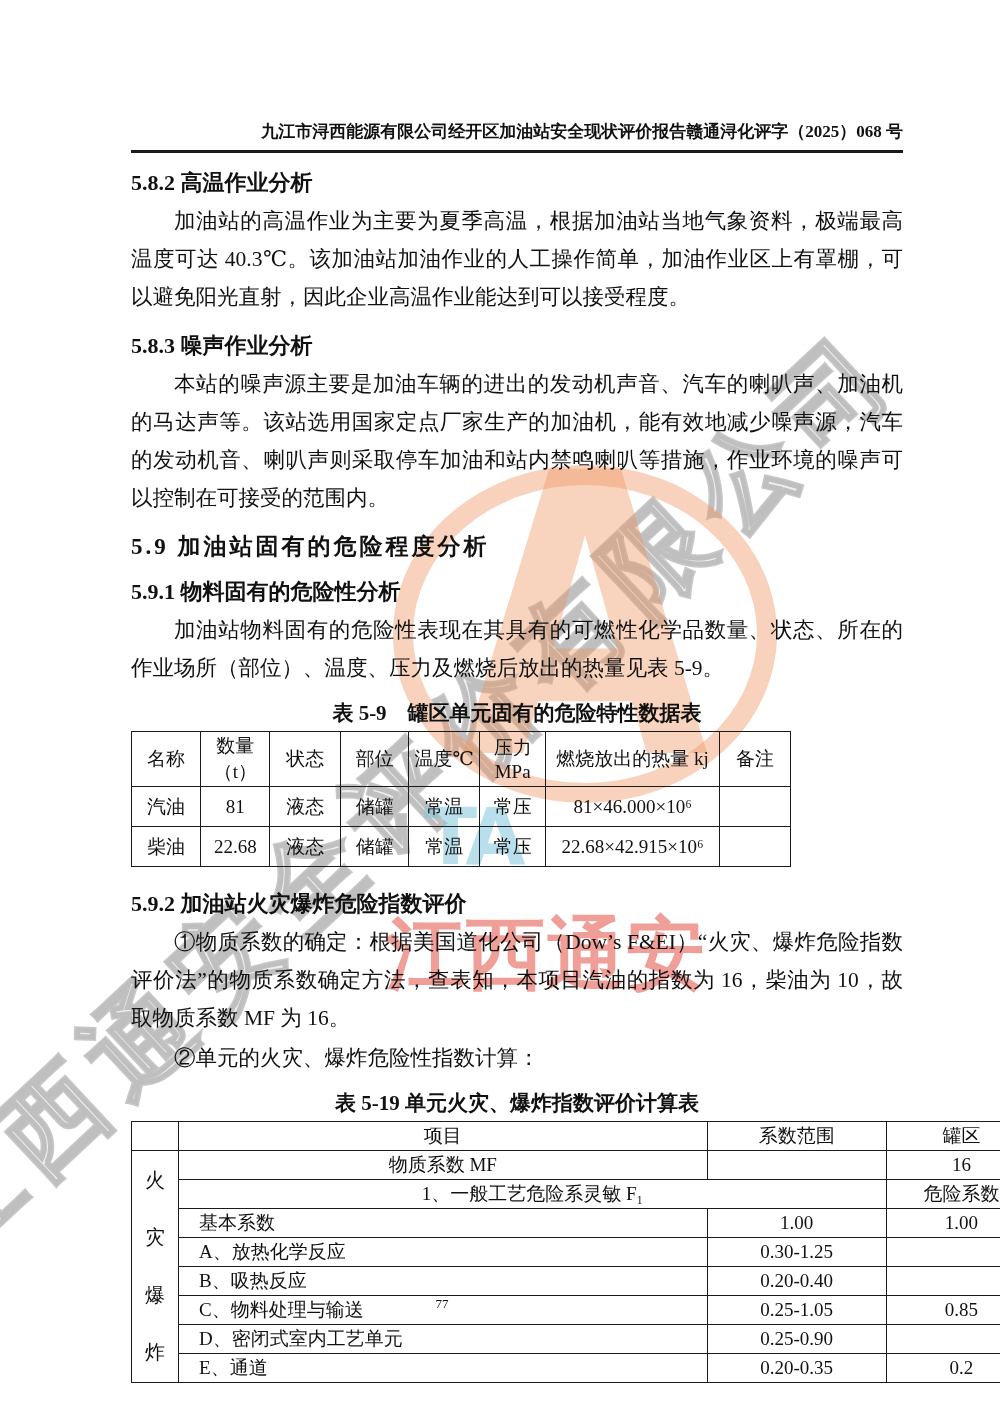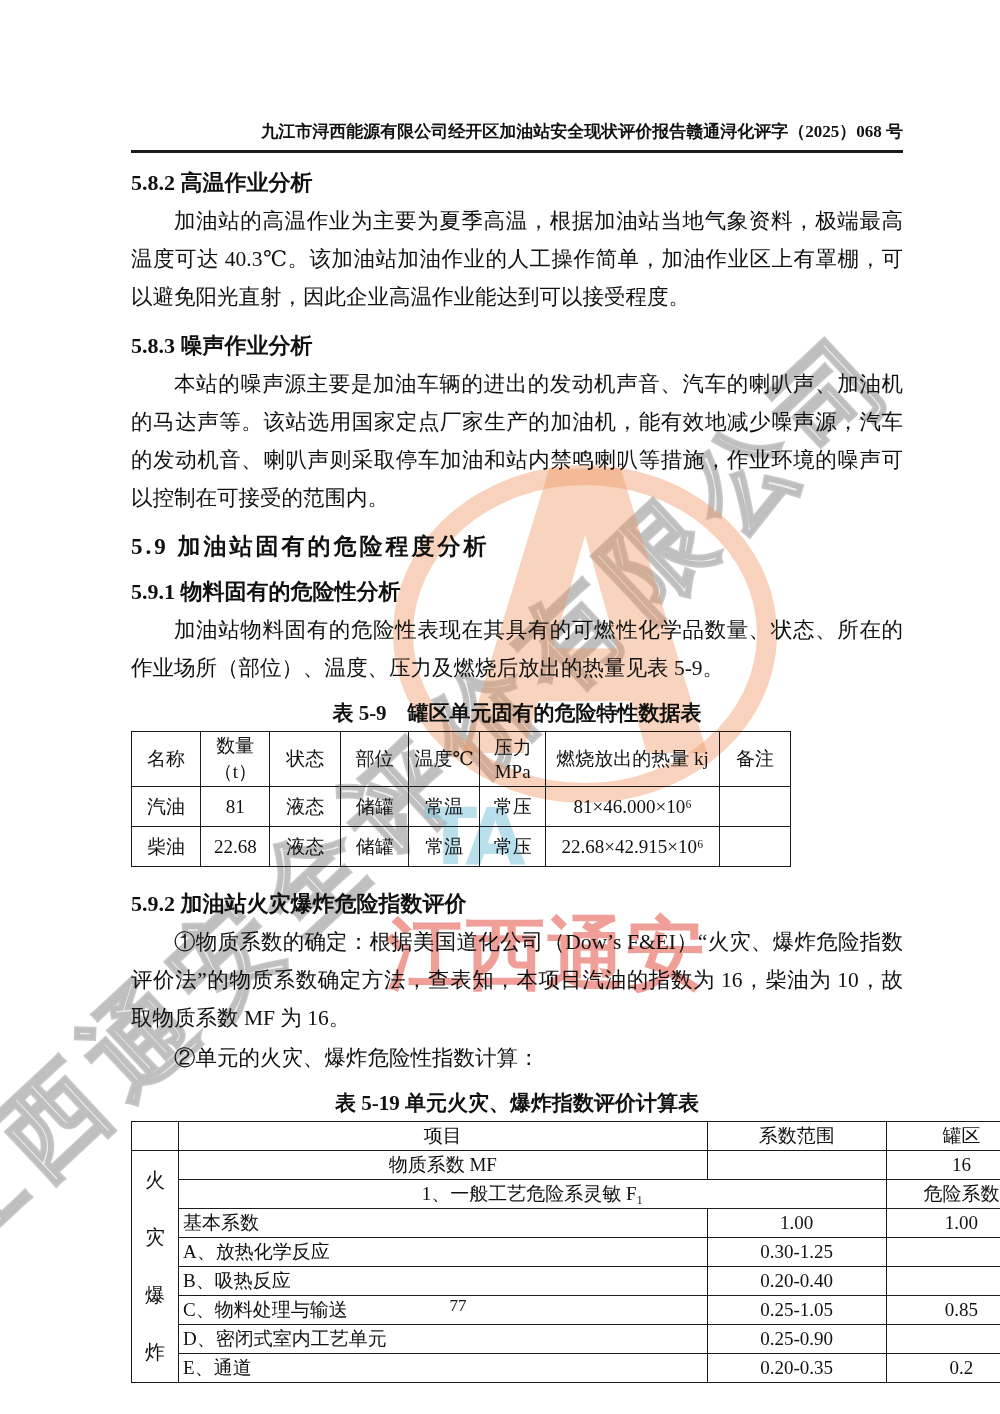--- a/index.html
+++ b/index.html
@@ -53,28 +53,28 @@
   }
   .tcap{font-size:21px;font-weight:bold;text-align:center;margin:12px 0 4px 0;}
   table{border-collapse:collapse;table-layout:fixed;}
   td,th{border:1.5px solid #1a1a1a;font-weight:normal;overflow:hidden;}
   .t59{width:660px;font-size:19px;text-align:center;}
   .t59 th{height:46px;}
   .t59 td{height:37px;}
   .t510{width:906px;font-size:19px;margin-top:2px;}
   .t510 th{height:26px;text-align:center;}
   .t510 td{height:26px;text-align:center;}
-  .t510 td.item-left{text-align:left;padding-left:4px;}
+  .t510 td.item-left{text-align:left;padding-left:20px;}
   .t510 td.group-cell{vertical-align:middle;}
   .group-col{
     display:flex;flex-direction:column;justify-content:space-between;
     align-items:center;height:200px;padding:8px 0;font-size:20px;
   }
-  .footer{position:absolute;z-index:1;left:16px;top:1296px;width:884px;
-    text-align:center;font-size:17px;}
+  .footer{position:absolute;z-index:1;left:0;top:1296px;width:884px;
+    text-align:center;font-size:13px;}
 </style>
 </head>
 <body>
 
 <div class="page">
 
   <div class="wm wm-diag">江西通安全评价有限公司</div>
   <div class="wm wm-ring"></div>
   <div class="wm wm-a">A</div>
   <div class="wm wm-ta">TA</div>

